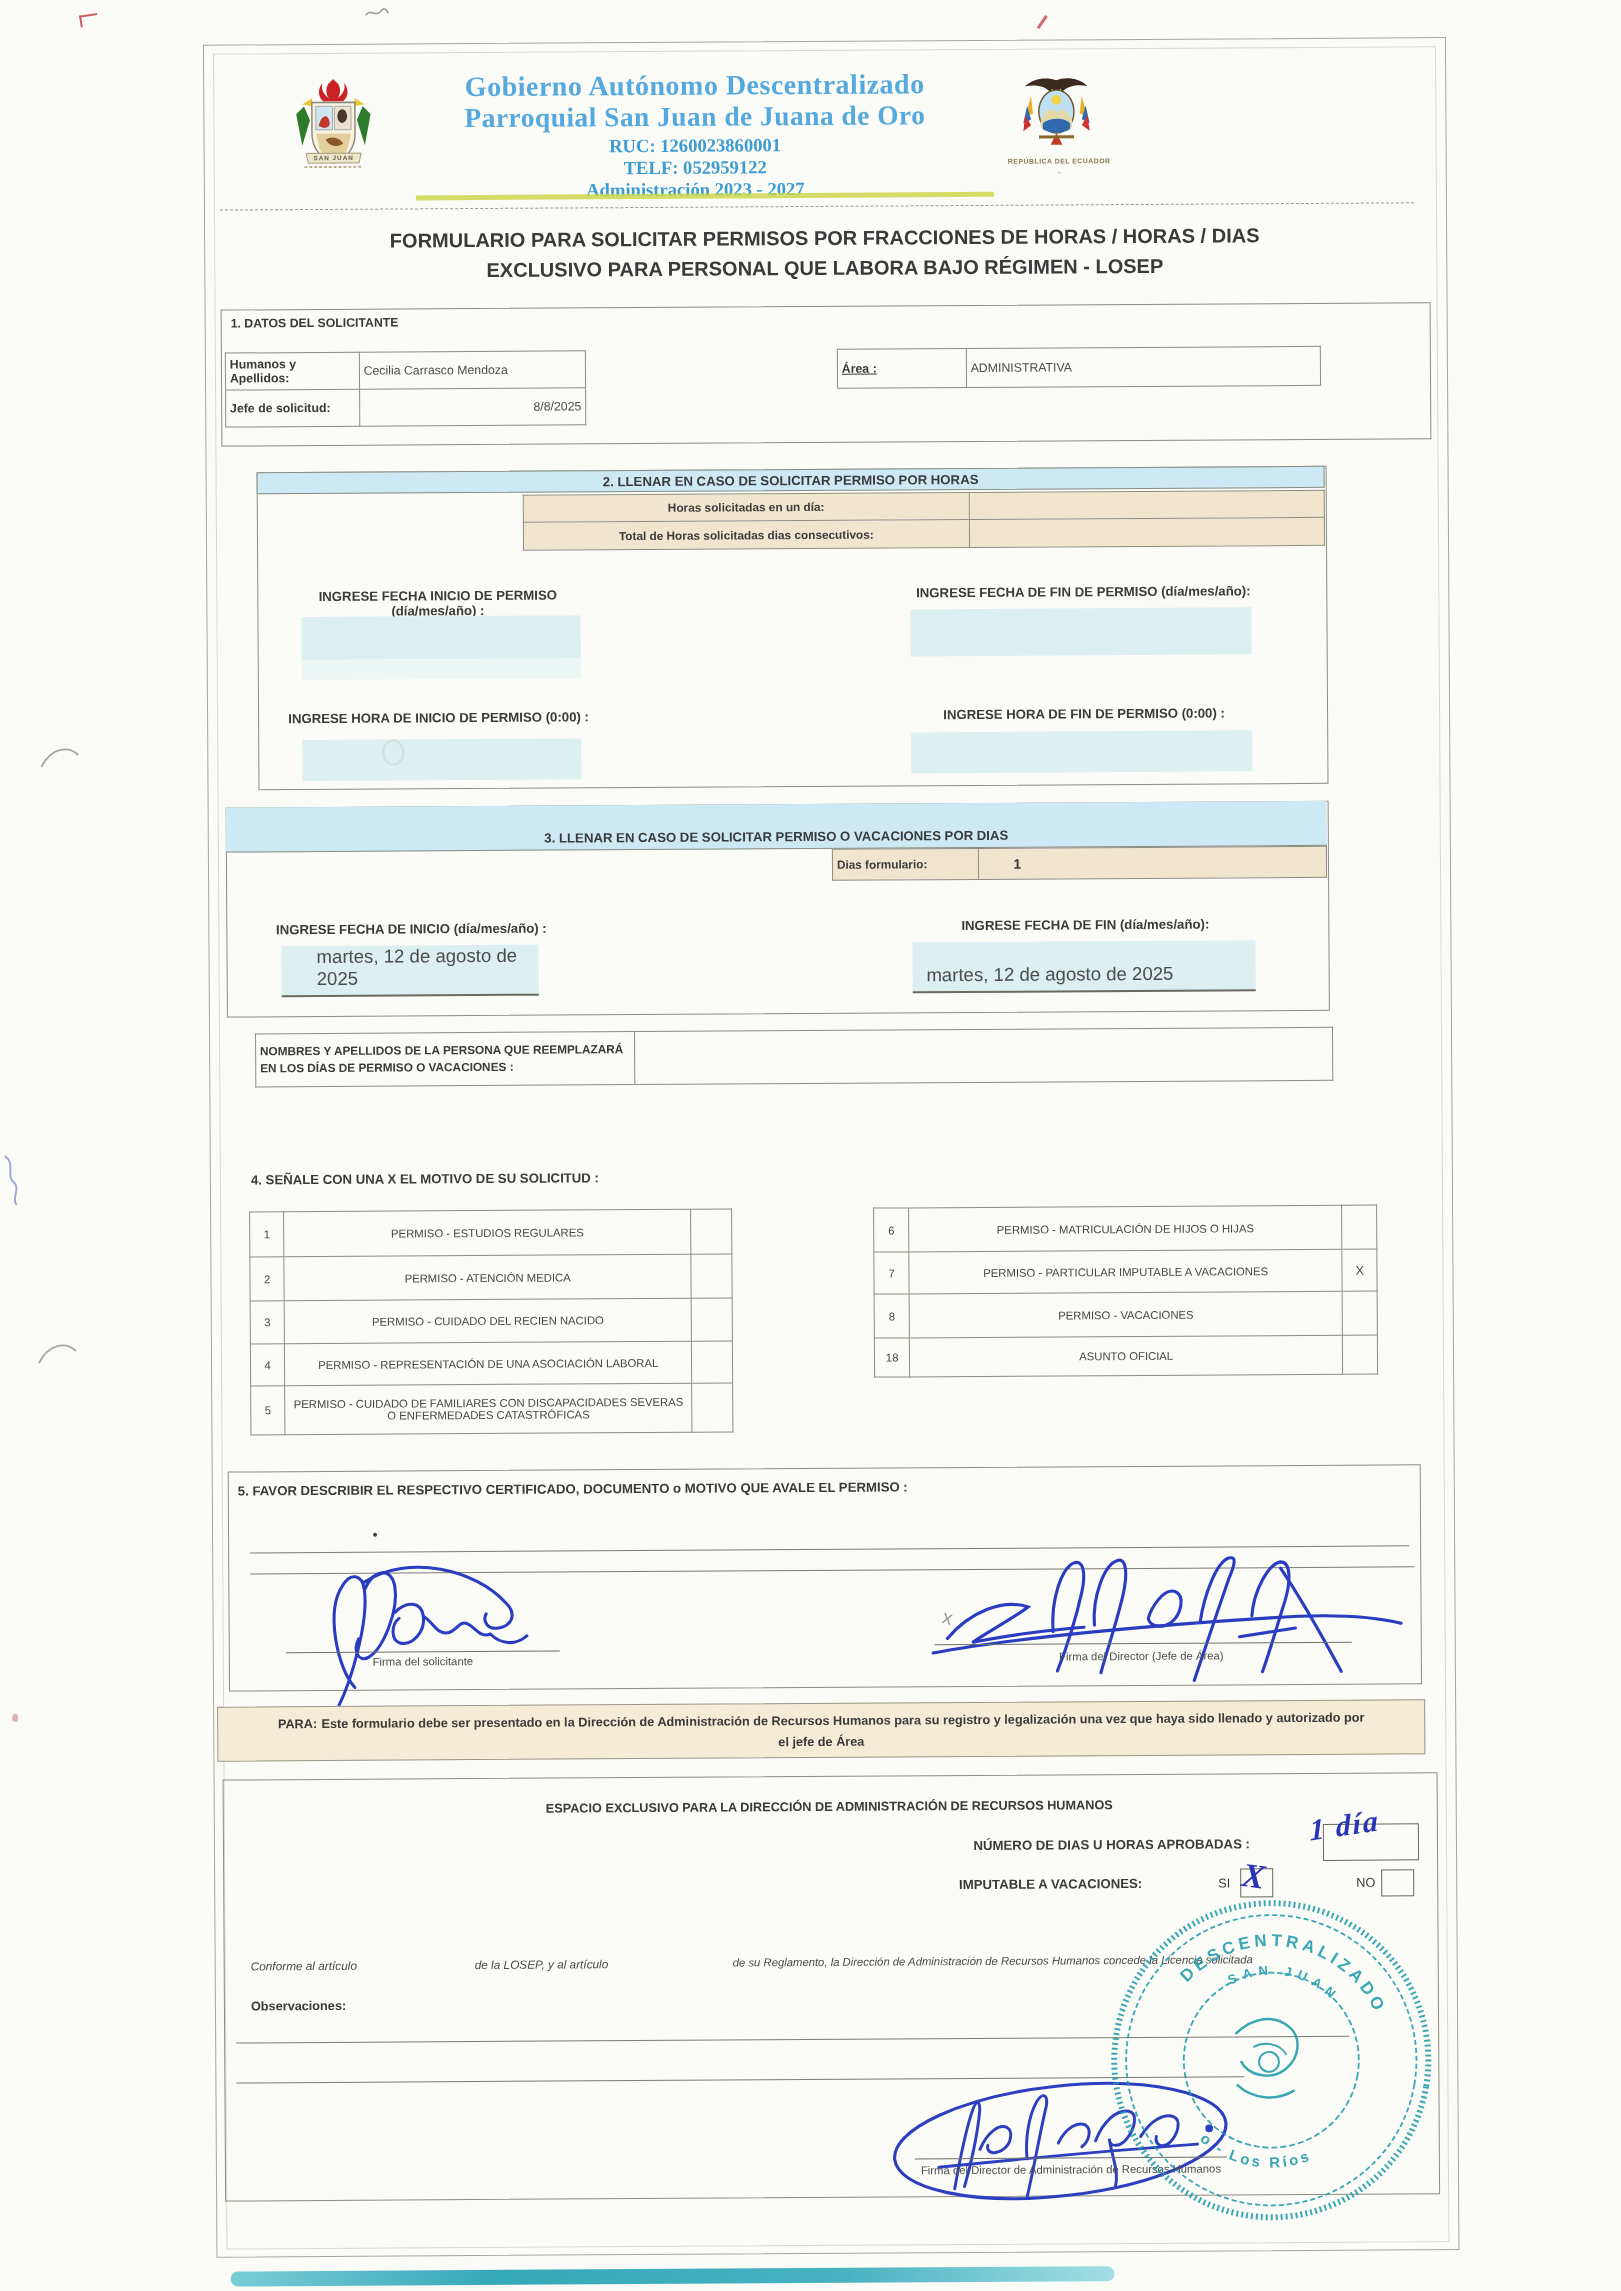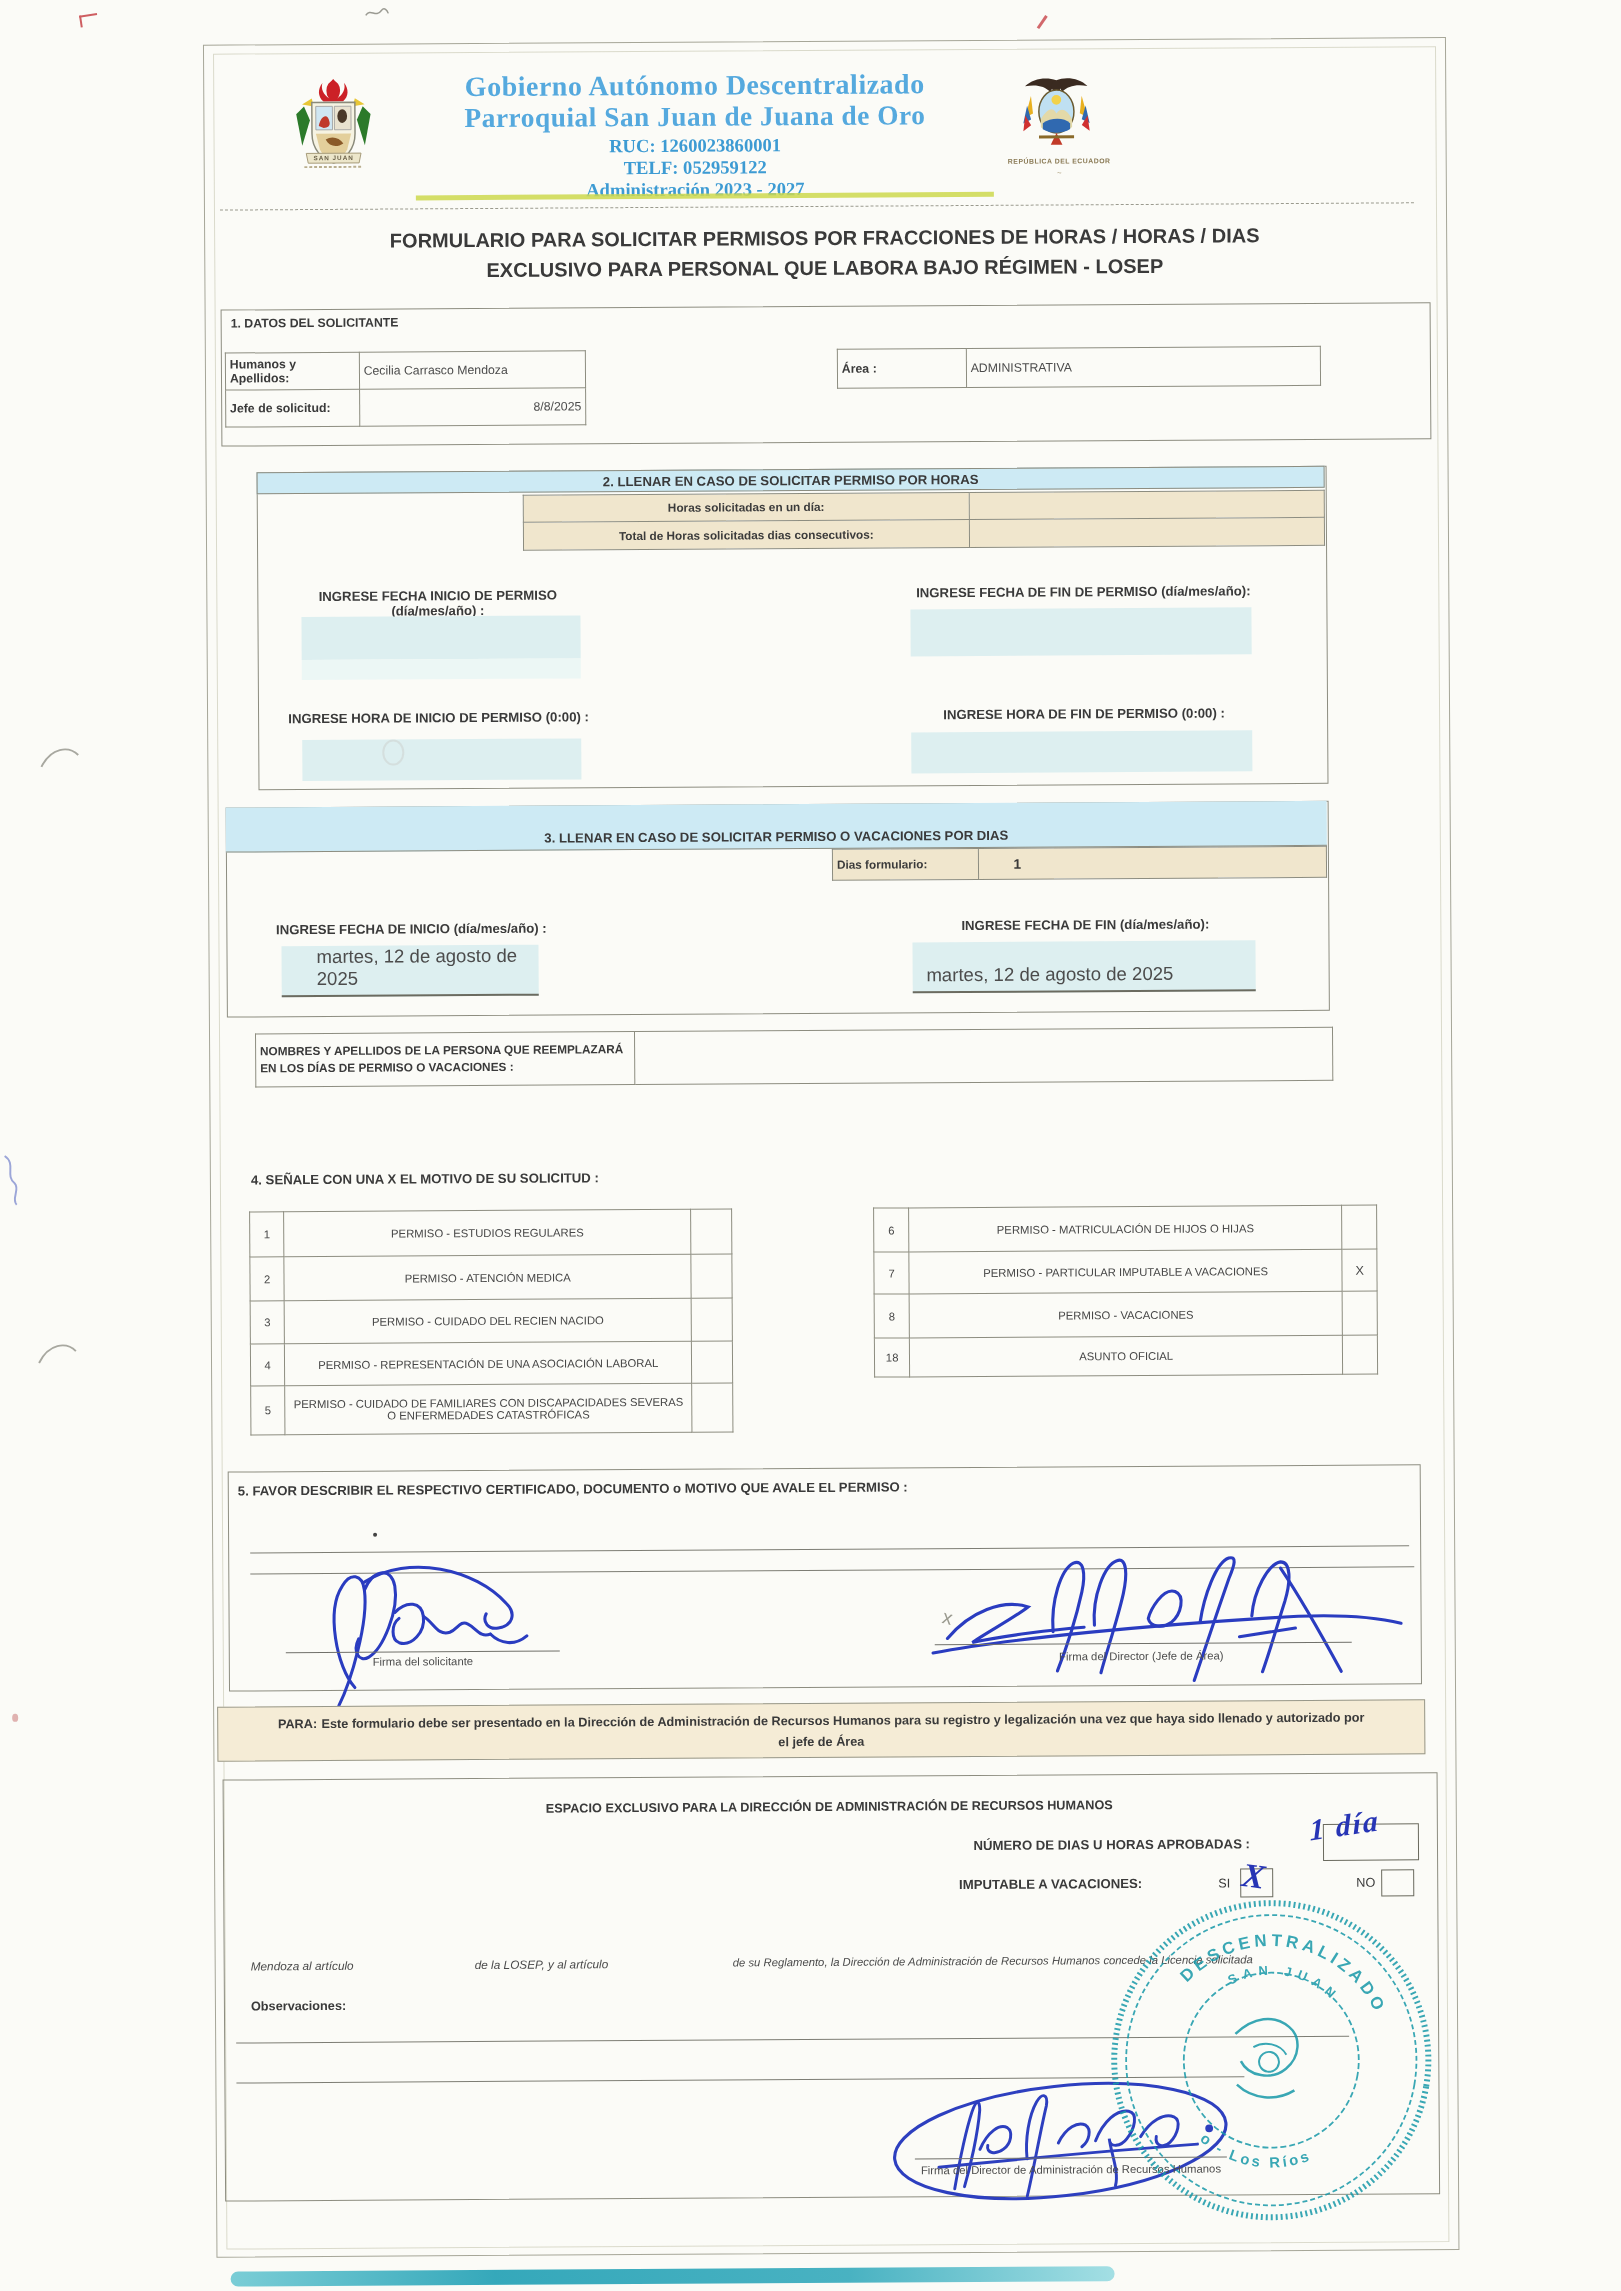--- a/index.html
+++ b/index.html
@@ -107,21 +107,21 @@
     <tr style="height:37px;">
       <td class="lbl" style="font-size:12.3px;">Jefe de solicitud:</td>
       <td class="soft r" style="font-size:12.3px;">8/8/2025</td>
     </tr>
   </tbody>
     </table>
 
   <table class="f abs" style="left:841px;top:349px;width:484px;">
     <tbody>
         <tr style="height:39px;">
-      <td class="lbl" style="width:120px;font-size:12.3px;">Área :</td>
+      <td class="lbl" style="width:120px;font-size:12.3px;text-decoration:underline;">Área :</td>
       <td class="soft" style="font-size:12.3px;">ADMINISTRATIVA</td>
     </tr>
   </tbody>
     </table>
 
   <div class="abs box" style="left:260px;top:469px;width:1068px;height:316px;background:transparent;"></div>
   <div class="abs band c lbl" style="left:260px;top:469px;width:1068px;height:21.6px;font-size:13.2px;padding-top:2.9px;box-sizing:border-box;">2. LLENAR EN CASO DE SOLICITAR PERMISO POR HORAS</div>
 
   <table class="f abs" style="left:526px;top:493px;width:802px;">
     <tbody>
@@ -281,21 +281,21 @@
   <div class="abs" style="left:1318px;top:1827px;width:94px;height:35px;border:1.5px solid #6a6a5e;"></div>
   <div class="abs hand" style="left:1304px;top:1807px;width:137px;font-size:30px;transform:rotate(-8deg) skewX(-6deg);letter-spacing:2px;">1 día</div>
 
   <div class="abs lbl r" style="left:637px;top:1878px;width:500px;font-size:13.2px;">IMPUTABLE A VACACIONES:</div>
   <div class="abs" style="left:1213px;top:1879px;font-size:12.7px;color:#3a3a3a;">SI</div>
   <div class="abs" style="left:1235px;top:1871px;width:31px;height:26.5px;border:1.5px solid #6a6a5e;"></div>
   <div class="abs hand" style="left:1237px;top:1860px;font-size:34px;transform:rotate(8deg);">X</div>
   <div class="abs" style="left:1351px;top:1879px;font-size:12.7px;color:#3a3a3a;">NO</div>
   <div class="abs" style="left:1376px;top:1873px;width:31px;height:24.5px;border:1.5px solid #6a6a5e;"></div>
 
-  <div class="abs" style="left:245px;top:1956px;font-size:11.8px;font-style:italic;color:#4a4a4a;">Mendoza al artículo</div>
+  <div class="abs" style="left:245px;top:1956px;font-size:11.8px;font-style:italic;color:#4a4a4a;">Conforme al artículo</div>
   <div class="abs" style="left:384px;top:1968px;width:74px;"></div>
   <div class="abs" style="left:469px;top:1956px;font-size:11.8px;font-style:italic;color:#4a4a4a;">de la LOSEP, y al artículo</div>
   <div class="abs" style="left:635px;top:1968px;width:78px;"></div>
   <div class="abs" style="left:727px;top:1956px;font-size:11.3px;font-style:italic;color:#4a4a4a;">de su Reglamento, la Dirección de Administración de Recursos Humanos concede la Licencia solicitada</div>
 
   <div class="abs lbl" style="left:245px;top:1996px;font-size:12.7px;">Observaciones:</div>
   <div class="abs writeline" style="left:230px;top:2039px;width:1113px;"></div>
   <div class="abs writeline" style="left:230px;top:2079px;width:1008px;"></div>
 
   <div class="abs" style="left:877px;top:2070px;width:353px;height:147px;">

